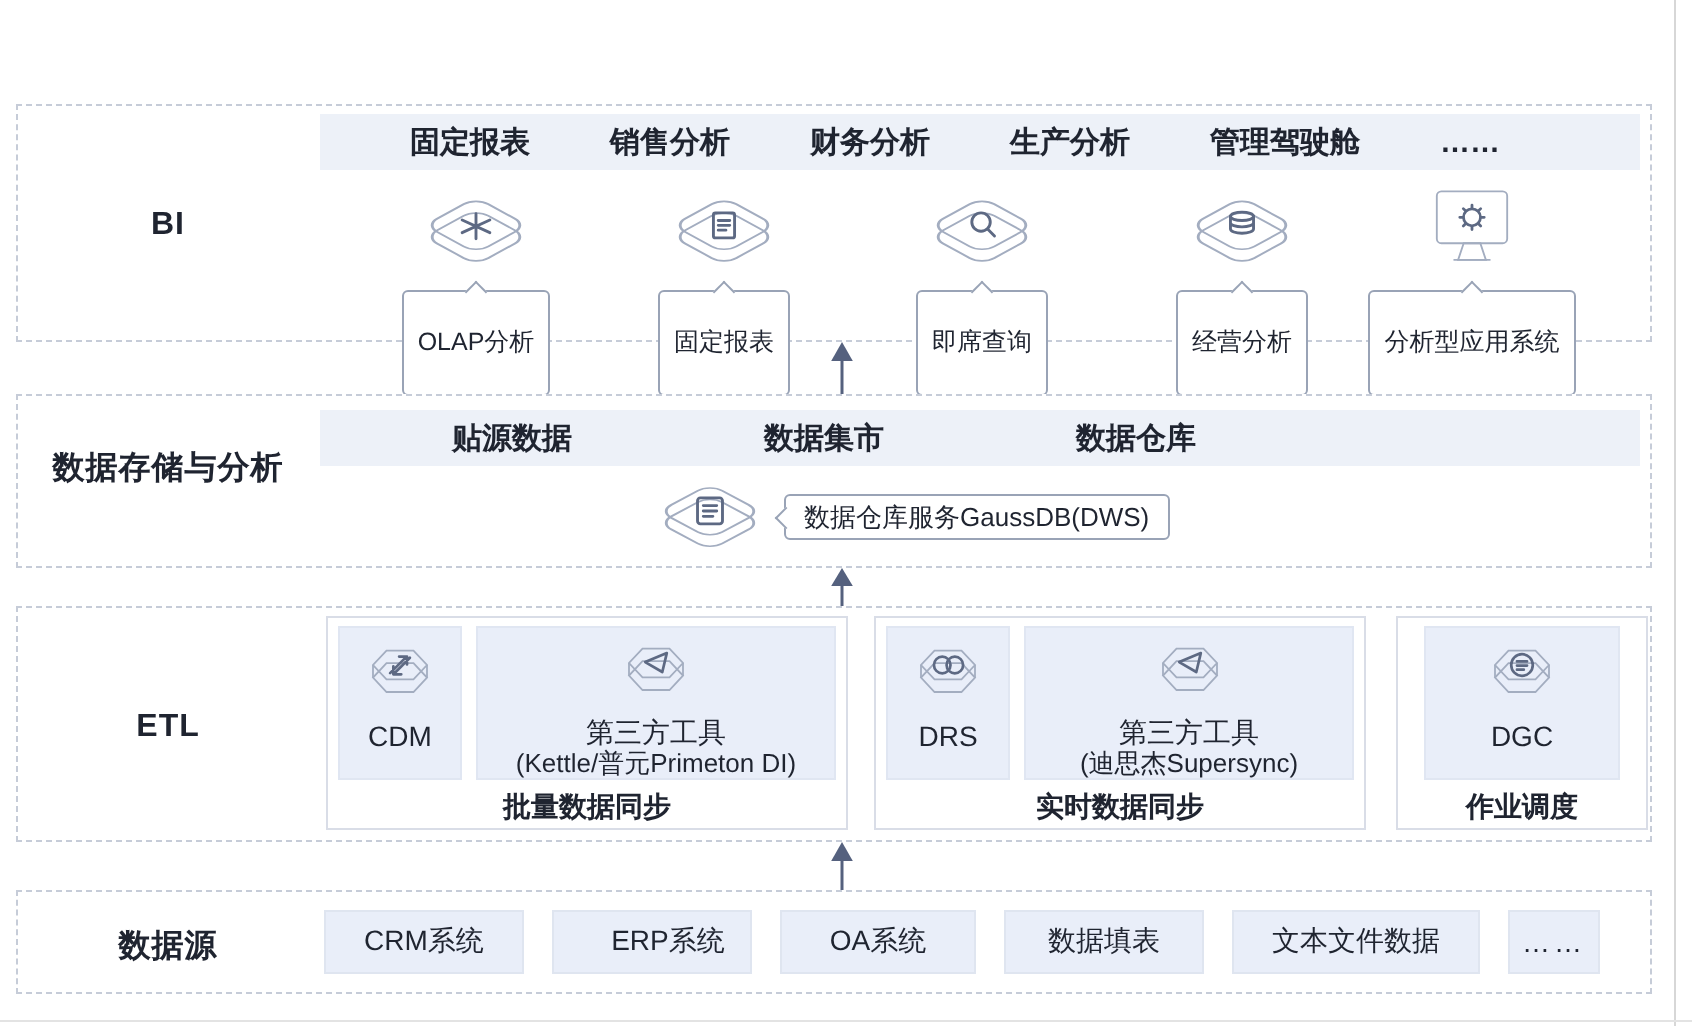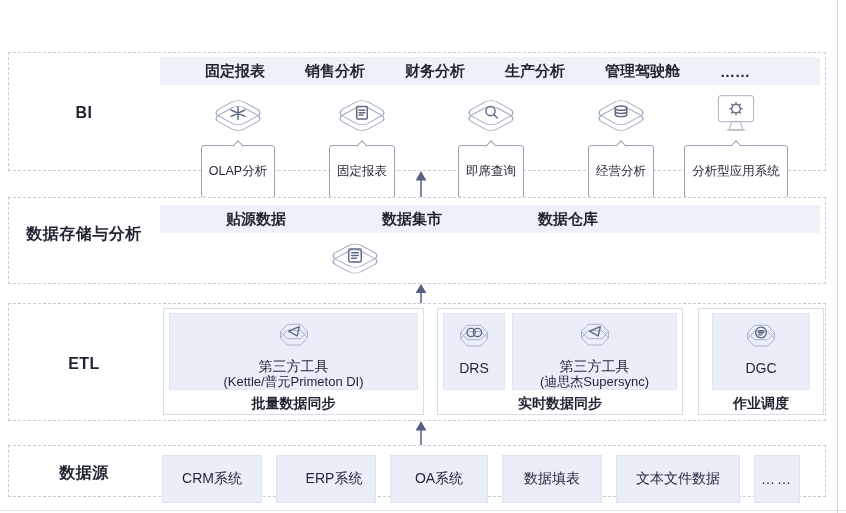--- a/index.html
+++ b/index.html
@@ -43,21 +43,21 @@
   .grp-3{left:698px;width:126px;}
   .group-row{display:flex;gap:7px;height:77px;justify-content:center;}
   .gbox{background:#e9eef9;border:1px solid #e0e6f2;box-sizing:border-box;display:flex;flex-direction:column;align-items:center;}
   .gbox .glabel{font-size:14px;line-height:16px;}
   .gbox .gsub{font-size:13px;line-height:15px;}
   .gbox-cdm{width:62px;}
   .gbox-wide{flex:1;}
   .gbox-drs{width:62px;}
   .gbox-dgc{width:98px;}
   .group-label{height:28px;line-height:26px;text-align:center;font-size:14px;font-weight:bold;}
-  .src{position:absolute;top:455px;height:48px;background:#e9eef9;border:1px solid #dfe5f0;box-sizing:border-box;display:flex;align-items:center;justify-content:center;font-size:14px;white-space:nowrap;}
+  .src{position:absolute;top:455px;height:32px;background:#e9eef9;border:1px solid #dfe5f0;box-sizing:border-box;display:flex;align-items:center;justify-content:center;font-size:14px;white-space:nowrap;}
   .src-0{left:162px;width:100px;}
   .src-1{left:276px;width:100px;padding-left:16px;}
   .src-2{left:390px;width:98px;}
   .src-3{left:502px;width:100px;}
   .src-4{left:616px;width:124px;}
   .src-5{left:754px;width:46px;letter-spacing:2px;}
   .arrow{position:absolute;left:414px;}
   .a1{top:171px;} .a2{top:284px;} .a3{top:421px;}
   .icon-stroke{stroke:#a3adc0;fill:none;stroke-width:1;}
   .glyph{stroke:#5d6983;fill:none;stroke-width:1.5;stroke-linecap:round;stroke-linejoin:round;}
@@ -161,31 +161,41 @@
   <svg class="gauss-icon" width="58" height="48" viewBox="0 0 60 50">
     <g transform="translate(30,26.5)">
         <rect x="-12.5" y="-12.5" width="25" height="25" rx="6" transform="scale(1.5,0.8) rotate(45)" fill="#e9ecf2" class="icon-stroke"></rect>
       </g>
     <g transform="translate(30,20.5)">
         <rect x="-12.5" y="-12.5" width="25" height="25" rx="6" transform="scale(1.5,0.8) rotate(45)" fill="#fdfdfe" class="icon-stroke"></rect>
       </g>
     <rect class="glyph" x="23.5" y="13.5" width="13" height="13.5" rx="1.5"></rect>
     <path class="glyph" d="M26.5 17.5 h7 M26.5 20.3 h7 M26.5 23.1 h5"></path>
   </svg>
+  <div class="bubble notch-left gauss-bubble">数据仓库服务GaussDB(DWS)</div>
 
   <svg class="arrow a2" width="14" height="19" viewBox="0 0 14 19">
     <path d="M7 19 V7" stroke="#55617e" stroke-width="1.5"></path>
       <path d="M7 0 L12.4 9 H1.6 Z" fill="#55617e"></path>
   </svg>
 
   <div class="section sec-etl"></div>
   <div class="section-label lbl-etl">ETL</div>
 
   <div class="group grp-1">
     <div class="group-row">
+      <div class="gbox gbox-cdm">
+        <svg width="54" height="46" viewBox="0 0 60 48">
+          <path d="M45 26 L37.5 34 H22.5 L15 26 L22.5 18 H37.5 Z" fill="#e7ebf2" class="icon-stroke"></path>
+          <path class="icon-stroke" d="M15 19 V26 M45 19 V26"></path>
+          <path d="M45 19 L37.5 27 H22.5 L15 19 L22.5 11 H37.5 Z" fill="#fcfdfe" class="icon-stroke"></path>
+          <path class="glyph" d="M24.5 23.5 L33.5 14.5 M29.5 14.3 h4.4 v4.4 M35.5 15 L26.5 24 M26.3 19.8 v4.4 h4.4"></path>
+        </svg>
+        <span class="glabel">CDM</span>
+      </div>
       <div class="gbox gbox-wide">
         <svg width="54" height="46" viewBox="0 0 60 48">
           <path d="M45 26 L37.5 34 H22.5 L15 26 L22.5 18 H37.5 Z" fill="#e7ebf2" class="icon-stroke"></path>
           <path class="icon-stroke" d="M15 19 V26 M45 19 V26"></path>
           <path d="M45 19 L37.5 27 H22.5 L15 19 L22.5 11 H37.5 Z" fill="#fcfdfe" class="icon-stroke"></path>
           <path class="glyph" d="M36 13.5 L24 18.5 L33.5 24 Z"></path>
         </svg>
         <span class="glabel">第三方工具</span>
         <span class="gsub">(Kettle/普元Primeton DI)</span>
       </div>

